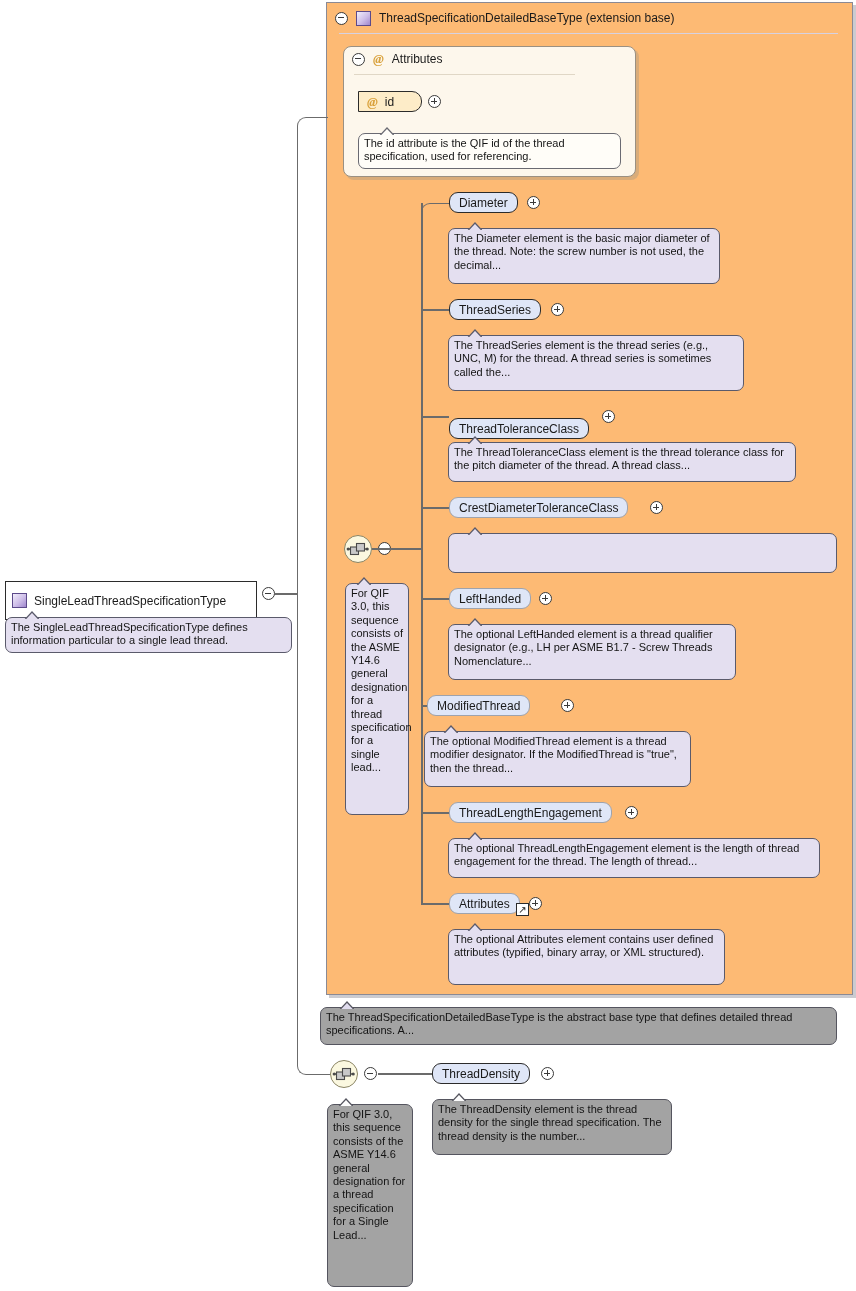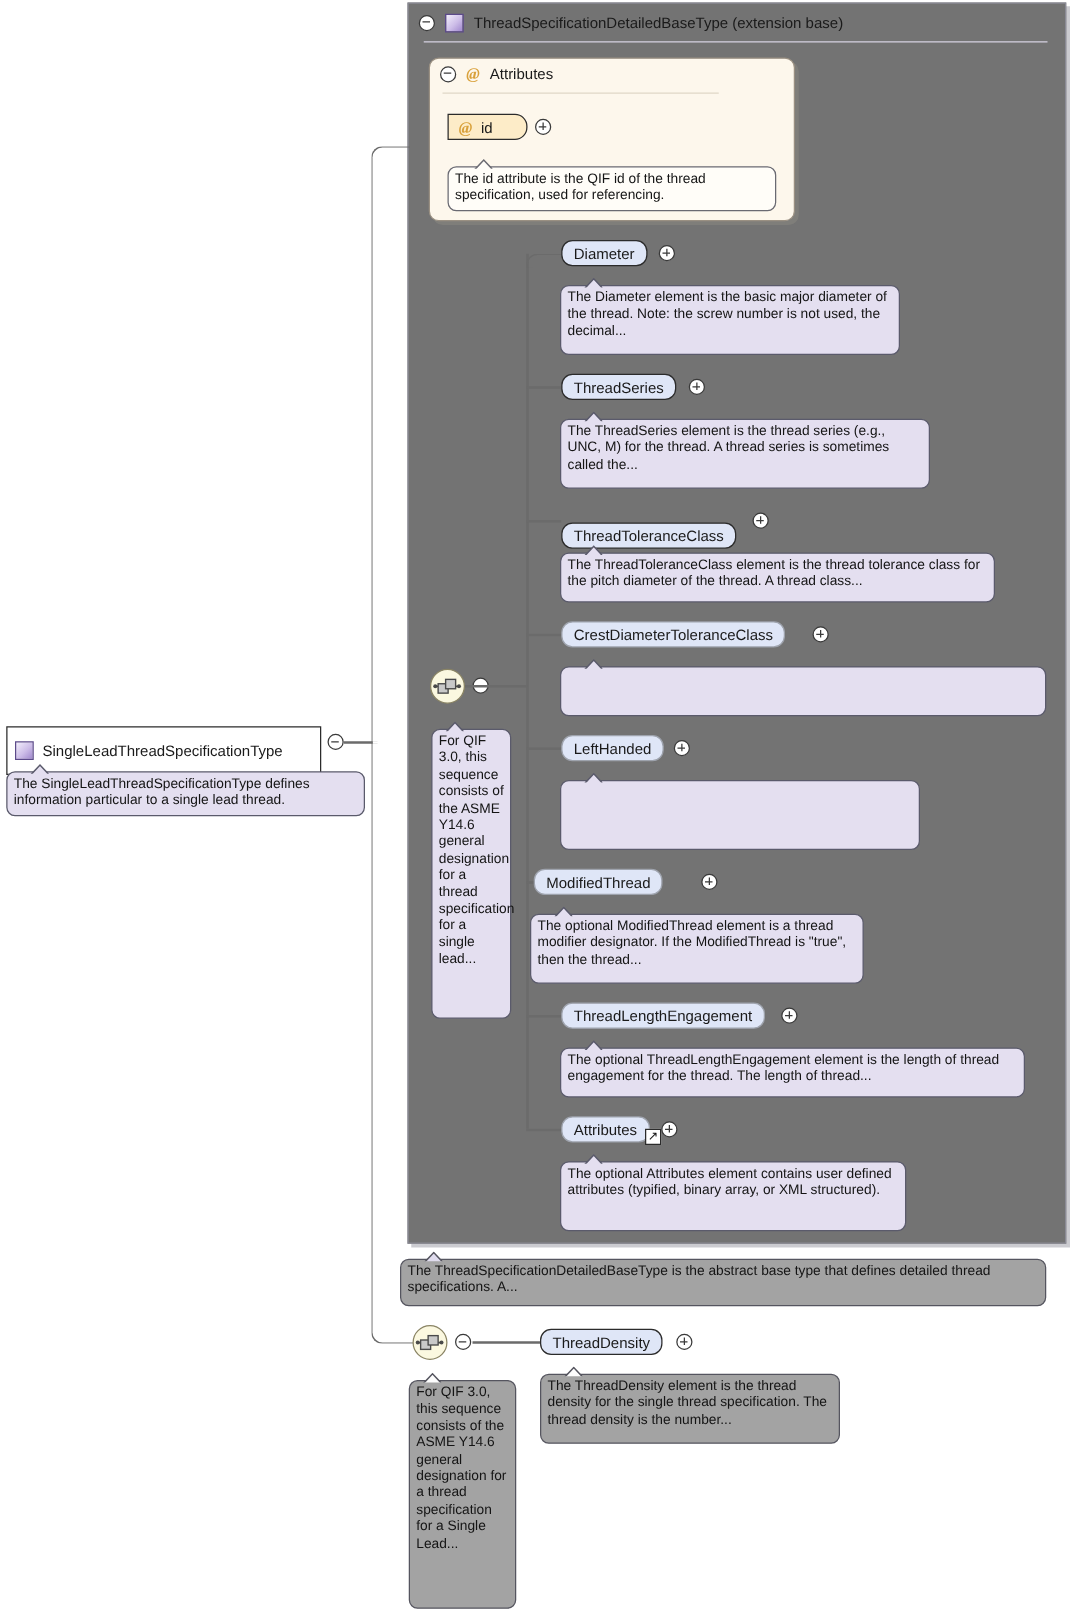--- a/index.html
+++ b/index.html
@@ -72,21 +72,21 @@
     content: "";
     position: absolute;
     left: 4.7px; top: 2px;
     width: 1.3px; height: 6.4px;
     background: #3a3a3a;
   }
 
   
   .container {
     position: absolute;
-    background: #737373;
+    background: #fdba74;
     border: 1.4px solid #8a8a95;
     box-shadow: 3px 3px 0 0 rgba(140,140,150,0.45);
     box-sizing: border-box;
   }
   .container-head {
     position: absolute;
     left: 0; top: 0; right: 0;
     height: 30px;
     display: flex;
     align-items: center;
@@ -360,20 +360,21 @@
 <div class="elem optional" style="left:449px; top:588px;">
   <span>LeftHanded</span>
 </div>
 <div class="pm plus" style="left:539px; top:592px;"></div>
 <div class="note" style="left:448px; top:624px; width:288px; height:56px;">
   <span class="tail" style="left:18px;">
     <svg width="16" height="9" viewBox="0 0 16 9">
         <path d="M1 8.5 L8 1 L15 8.5" fill="#e4dff0" stroke="#5a5a6b" stroke-width="1.2"></path>
       </svg>
   </span>
+  <span>The optional LeftHanded element is a thread qualifier designator (e.g., LH per ASME B1.7 - Screw Threads Nomenclature...</span>
 </div>
 
 <div class="elem optional" style="left:427px; top:695px;">
   <span>ModifiedThread</span>
 </div>
 <div class="pm plus" style="left:561px; top:699px;"></div>
 <div class="note" style="left:424px; top:731px; width:267px; height:56px;">
   <span class="tail" style="left:18px;">
     <svg width="16" height="9" viewBox="0 0 16 9">
         <path d="M1 8.5 L8 1 L15 8.5" fill="#e4dff0" stroke="#5a5a6b" stroke-width="1.2"></path>

